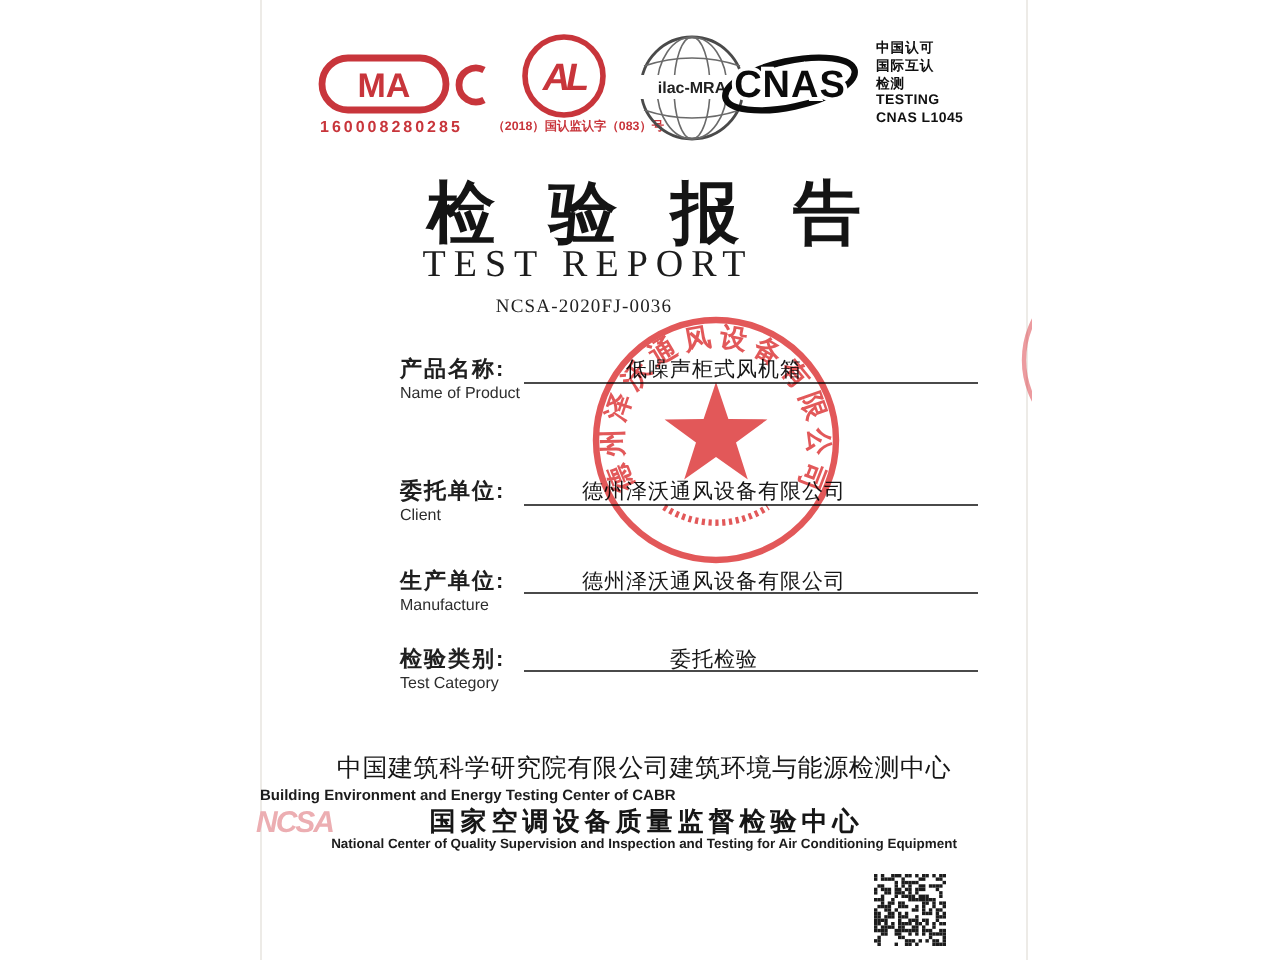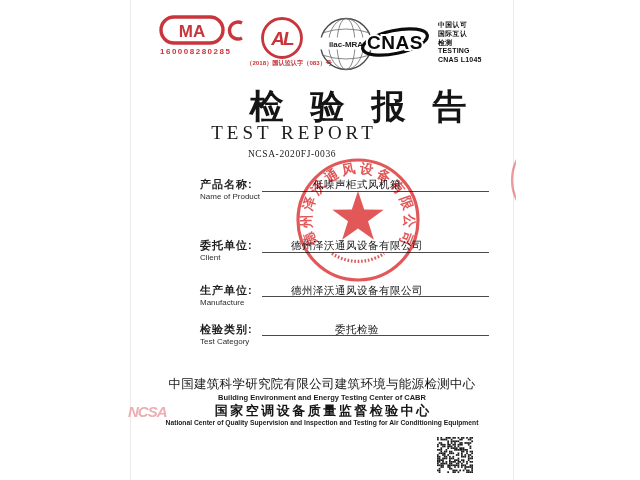--- a/index.html
+++ b/index.html
@@ -9,38 +9,38 @@
   
   .abs{position:absolute;}
   .cma-num{position:absolute;left:2px;top:33px;font-size:8px;font-weight:600;
            color:#c8353b;letter-spacing:1.5px;white-space:nowrap;}
   .cal-cap{position:absolute;left:-14px;top:43px;font-size:6.5px;font-weight:600;
            color:#c8353b;white-space:nowrap;transform:scale(.95);}
   .accred{line-height:8.8px;font-size:6.8px;font-weight:600;color:#101010;letter-spacing:.5px;}
   .accred .en{font-size:7px;font-weight:700;letter-spacing:.2px;}
   
   .title-zh{position:absolute;left:130px;top:84px;width:384px;text-align:center;
-            font-size:34px;font-weight:700;color:#141414;letter-spacing:27px;text-indent:27px;padding-left:36px;}
+            font-size:34px;font-weight:700;color:#141414;letter-spacing:27px;text-indent:27px;}
   .title-en{position:absolute;left:130px;top:122px;width:324px;text-align:center;
             font-family:"Liberation Serif",serif;font-size:19px;color:#1c1c1c;
             letter-spacing:4px;text-indent:4px;}
   .report-no{position:absolute;left:130px;top:149px;width:324px;text-align:center;
              font-family:"Liberation Serif",serif;font-size:9.5px;color:#222;
              letter-spacing:.6px;}
   
   .f-label{position:absolute;left:200px;font-size:11px;font-weight:600;color:#1f1f1f;
            letter-spacing:1px;white-space:nowrap;}
   .f-en{position:absolute;left:200px;font-size:8px;color:#2d2d2d;white-space:nowrap;}
   .f-line{position:absolute;left:262px;width:227px;height:0;border-bottom:1px solid #4a4a4a;}
   .f-value{position:absolute;left:262px;width:190px;text-align:center;font-size:10.5px;
            font-weight:500;color:#161616;letter-spacing:.5px;white-space:nowrap;}
   
   .foot-zh{position:absolute;left:130px;top:376px;width:384px;text-align:center;
            font-size:12.5px;font-weight:400;color:#161616;letter-spacing:.3px;white-space:nowrap;}
-  .foot-en1{position:absolute;left:130px;top:393px;width:384px;text-align:center;
+  .foot-en1{position:absolute;left:130px;top:393px;width:384px;
             font-size:7.5px;font-weight:700;color:#1c1c1c;white-space:nowrap;}
   .ncsa{position:absolute;left:128px;top:403px;font-size:15px;font-weight:700;font-style:italic;
         color:#ecaeb2;letter-spacing:-1px;}
   .foot-center{position:absolute;left:130px;top:402px;width:384px;text-align:center;
                font-size:13px;font-weight:700;color:#161616;letter-spacing:2.5px;
                text-indent:2.5px;white-space:nowrap;}
   .foot-en2{position:absolute;left:110px;top:419px;width:424px;text-align:center;
             font-size:7px;font-weight:700;color:#1c1c1c;white-space:nowrap;transform:scale(.96);}
   
   .stamp{position:absolute;left:292px;top:154px;width:132px;height:132px;opacity:.85;
@@ -50,21 +50,21 @@
   
   .qr{position:absolute;left:437px;top:437px;width:36px;height:36px;}
 </style>
 </head>
 <body>
 
 <div id="page">
   <div class="paper-edge" style="left:130px"></div>
   <div class="paper-edge" style="left:513px"></div>
 
-  <div class="abs" style="left:158px;top:14px;width:88px;height:46px">
+  <div class="abs" style="left:158px;top:26px;width:88px;height:46px">
     <svg width="88" height="32" viewBox="0 0 88 32">
       <rect x="3" y="3" width="62" height="26" rx="13" fill="none" stroke="#c8353b" stroke-width="3.4"></rect>
       <text x="34" y="22.5" text-anchor="middle" font-size="17" font-weight="bold" fill="#c8353b" font-family="Liberation Sans, sans-serif">MA</text>
       <path d="M 84 9 A 8.5 8.5 0 1 0 84 24" fill="none" stroke="#c8353b" stroke-width="3.4"></path>
     </svg>
     <div class="cma-num">160008280285</div>
   </div>
 
   <div class="abs" style="left:258px;top:16px;width:84px;height:56px">
     <svg width="44" height="44" viewBox="0 0 44 44" style="position:absolute;left:2px;top:0">

